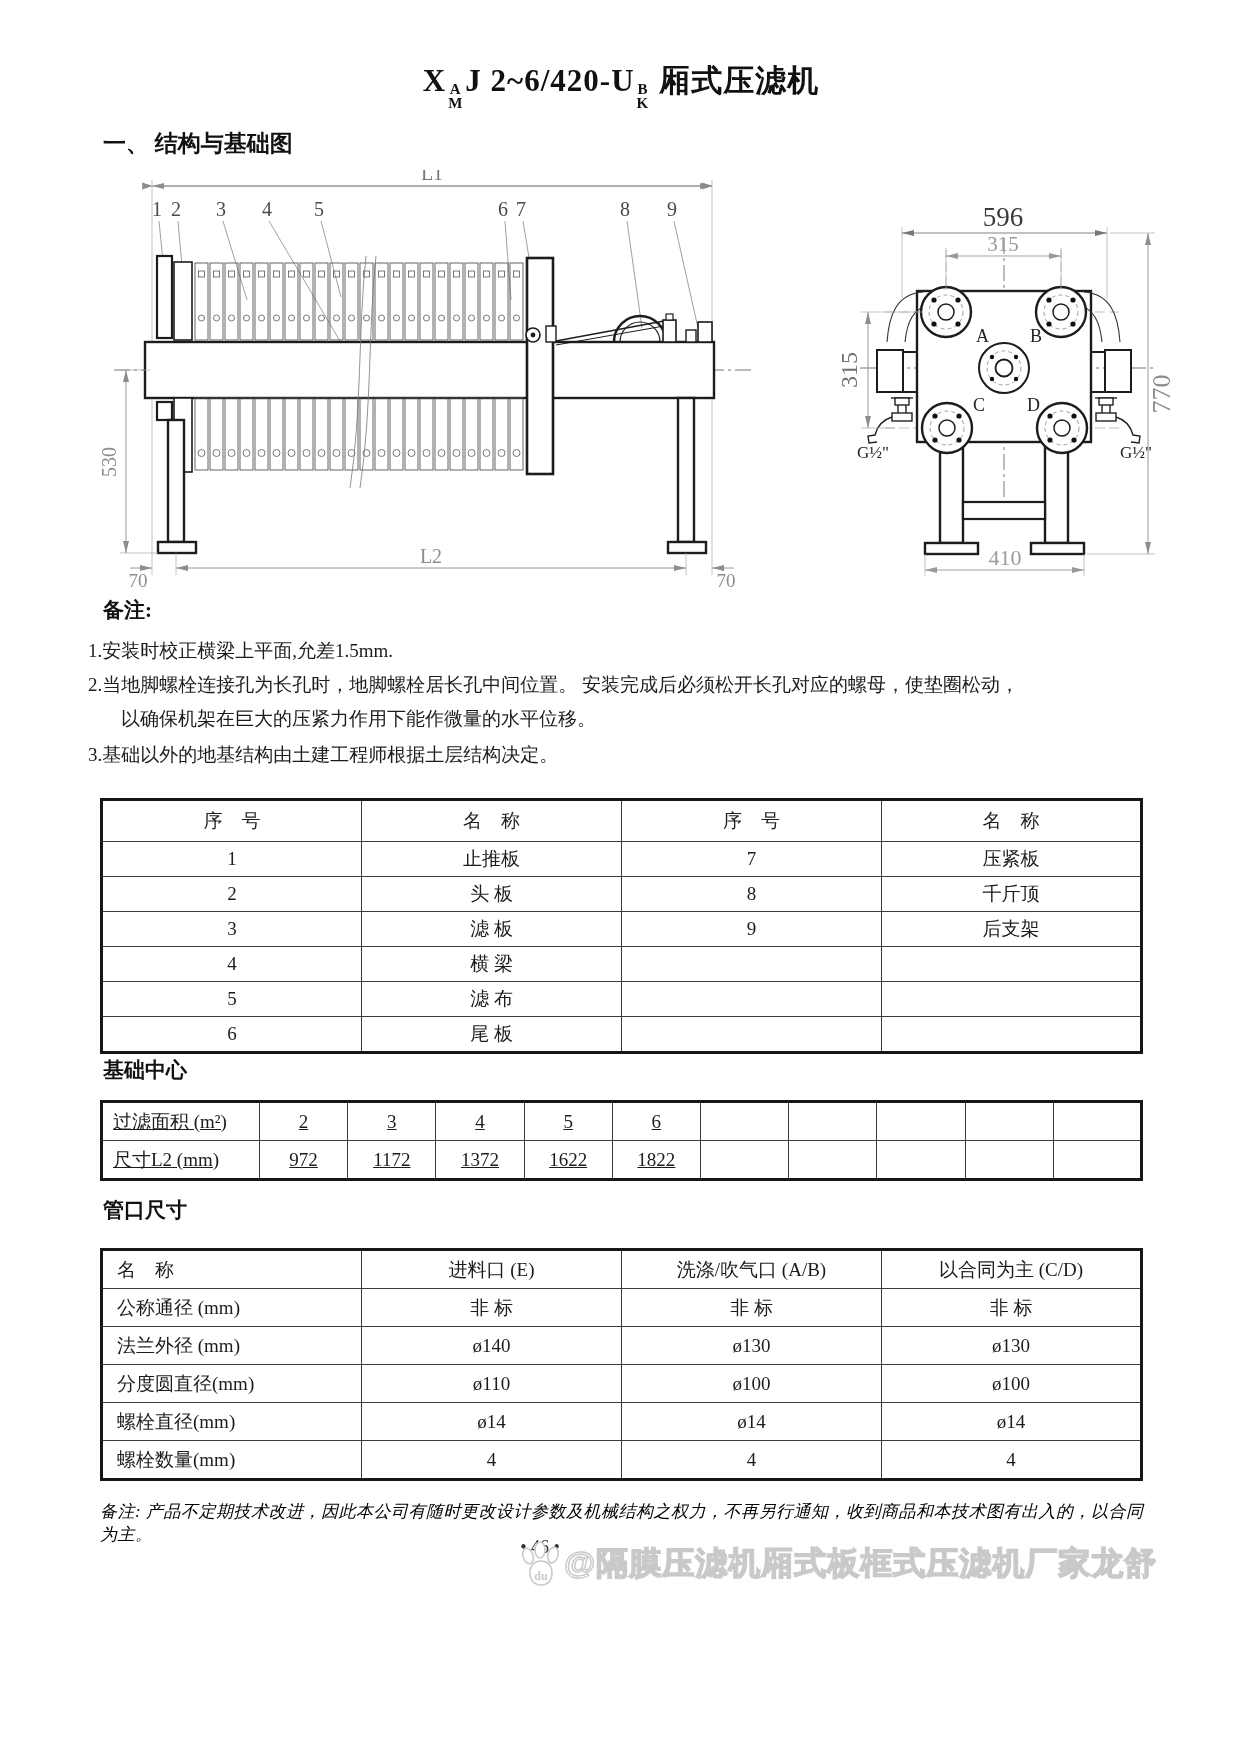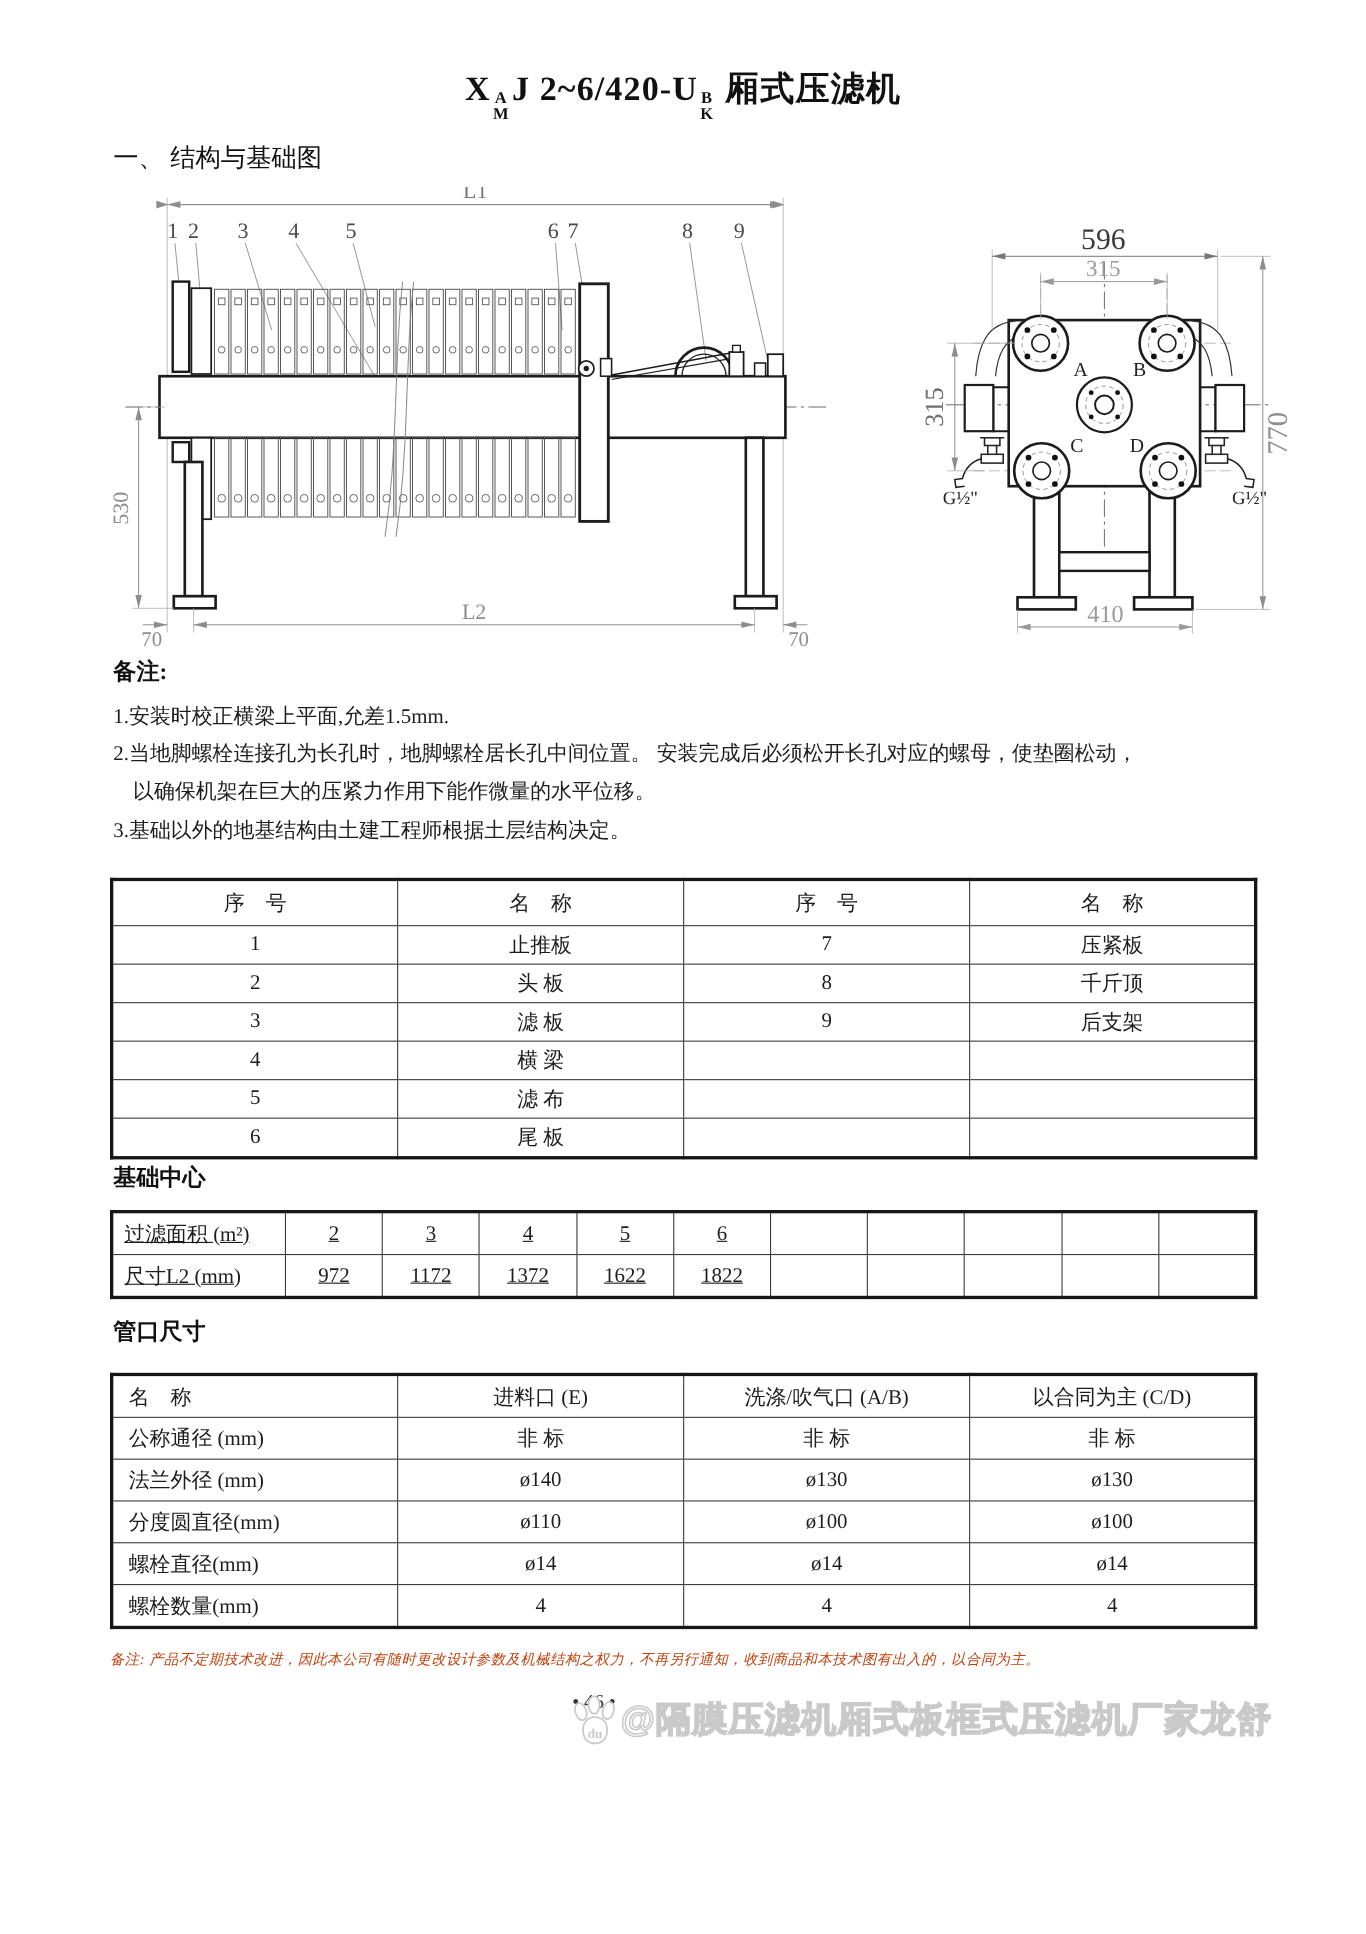--- a/index.html
+++ b/index.html
@@ -5,43 +5,43 @@
   html,body{margin:0;padding:0;background:#ffffff;}
   .page{position:relative;width:1242px;height:1758px;background:#ffffff;overflow:hidden;
         font-family:"Liberation Serif","DejaVu Serif",serif;color:#1a1a1a;}
   
   .title{position:absolute;left:0;top:60px;width:100%;text-align:center;
          font-size:31px;font-weight:bold;letter-spacing:1px;color:#111;}
   .stack{display:inline-flex;flex-direction:column;font-size:15px;line-height:14px;
          font-weight:bold;vertical-align:-3px;margin:0 2px;}
   .stack i{font-style:normal;}
   .title .cn{margin-left:8px;}
-  .sec-head{position:absolute;left:103px;top:128px;font-size:23px;font-weight:normal;color:#111;}
+  .sec-head{position:absolute;left:103px;top:128px;font-size:23px;font-weight:bold;color:#111;}
   
   .draw{position:absolute;}
   svg text{font-family:"Liberation Serif","DejaVu Serif",serif;}
   
   .blk-head{position:absolute;left:103px;font-size:21px;font-weight:bold;color:#111;}
-  .note-line{position:absolute;left:103px;width:1050px;font-size:19px;color:#1c1c1c;}
+  .note-line{position:absolute;left:88px;width:1050px;font-size:19px;color:#1c1c1c;}
   .note-indent{left:121px;}
   
   table.tbl{position:absolute;left:100px;border-collapse:collapse;table-layout:fixed;
             width:1043px;font-size:19px;color:#1c1c1c;background:#fff;}
   table.tbl td,table.tbl th{border:1px solid #3a3a3a;text-align:center;font-weight:normal;
             padding:0;overflow:hidden;white-space:nowrap;}
   table.tbl{border:3px solid #161616;}
   .parts td,.parts th{height:34px;}
   .parts th{height:40px;}
   .found td{height:37px;}
   .found td.lbl{text-align:left;padding-left:10px;}
   .ports td,.ports th{height:37px;}
   .ports td.lbl,.ports th.lbl{text-align:left;padding-left:14px;}
   
-  .footer-note{position:absolute;left:100px;top:1500px;width:1060px;font-size:13px;
-               font-style:italic;color:#c2410c;letter-spacing:0.5px;}
+  .footer-note{position:absolute;left:100px;top:1500px;width:1060px;font-size:17px;
+               font-style:italic;color:#000000;letter-spacing:0.5px;}
   .page-num{position:absolute;left:470px;top:1537px;width:140px;text-align:center;
             font-size:18px;color:#333;}
   .watermark{position:absolute;left:518px;top:1540px;display:flex;align-items:center;
              pointer-events:none;}
   .wm-text{font-family:"Liberation Sans","DejaVu Sans",sans-serif;font-size:32px;font-weight:bold;
            color:#ffffff;-webkit-text-stroke:1.4px #c9c9c9;text-shadow:0 0 1px #d8d8d8;
            letter-spacing:1px;white-space:nowrap;}
 </style>
 </head>
 <body>

